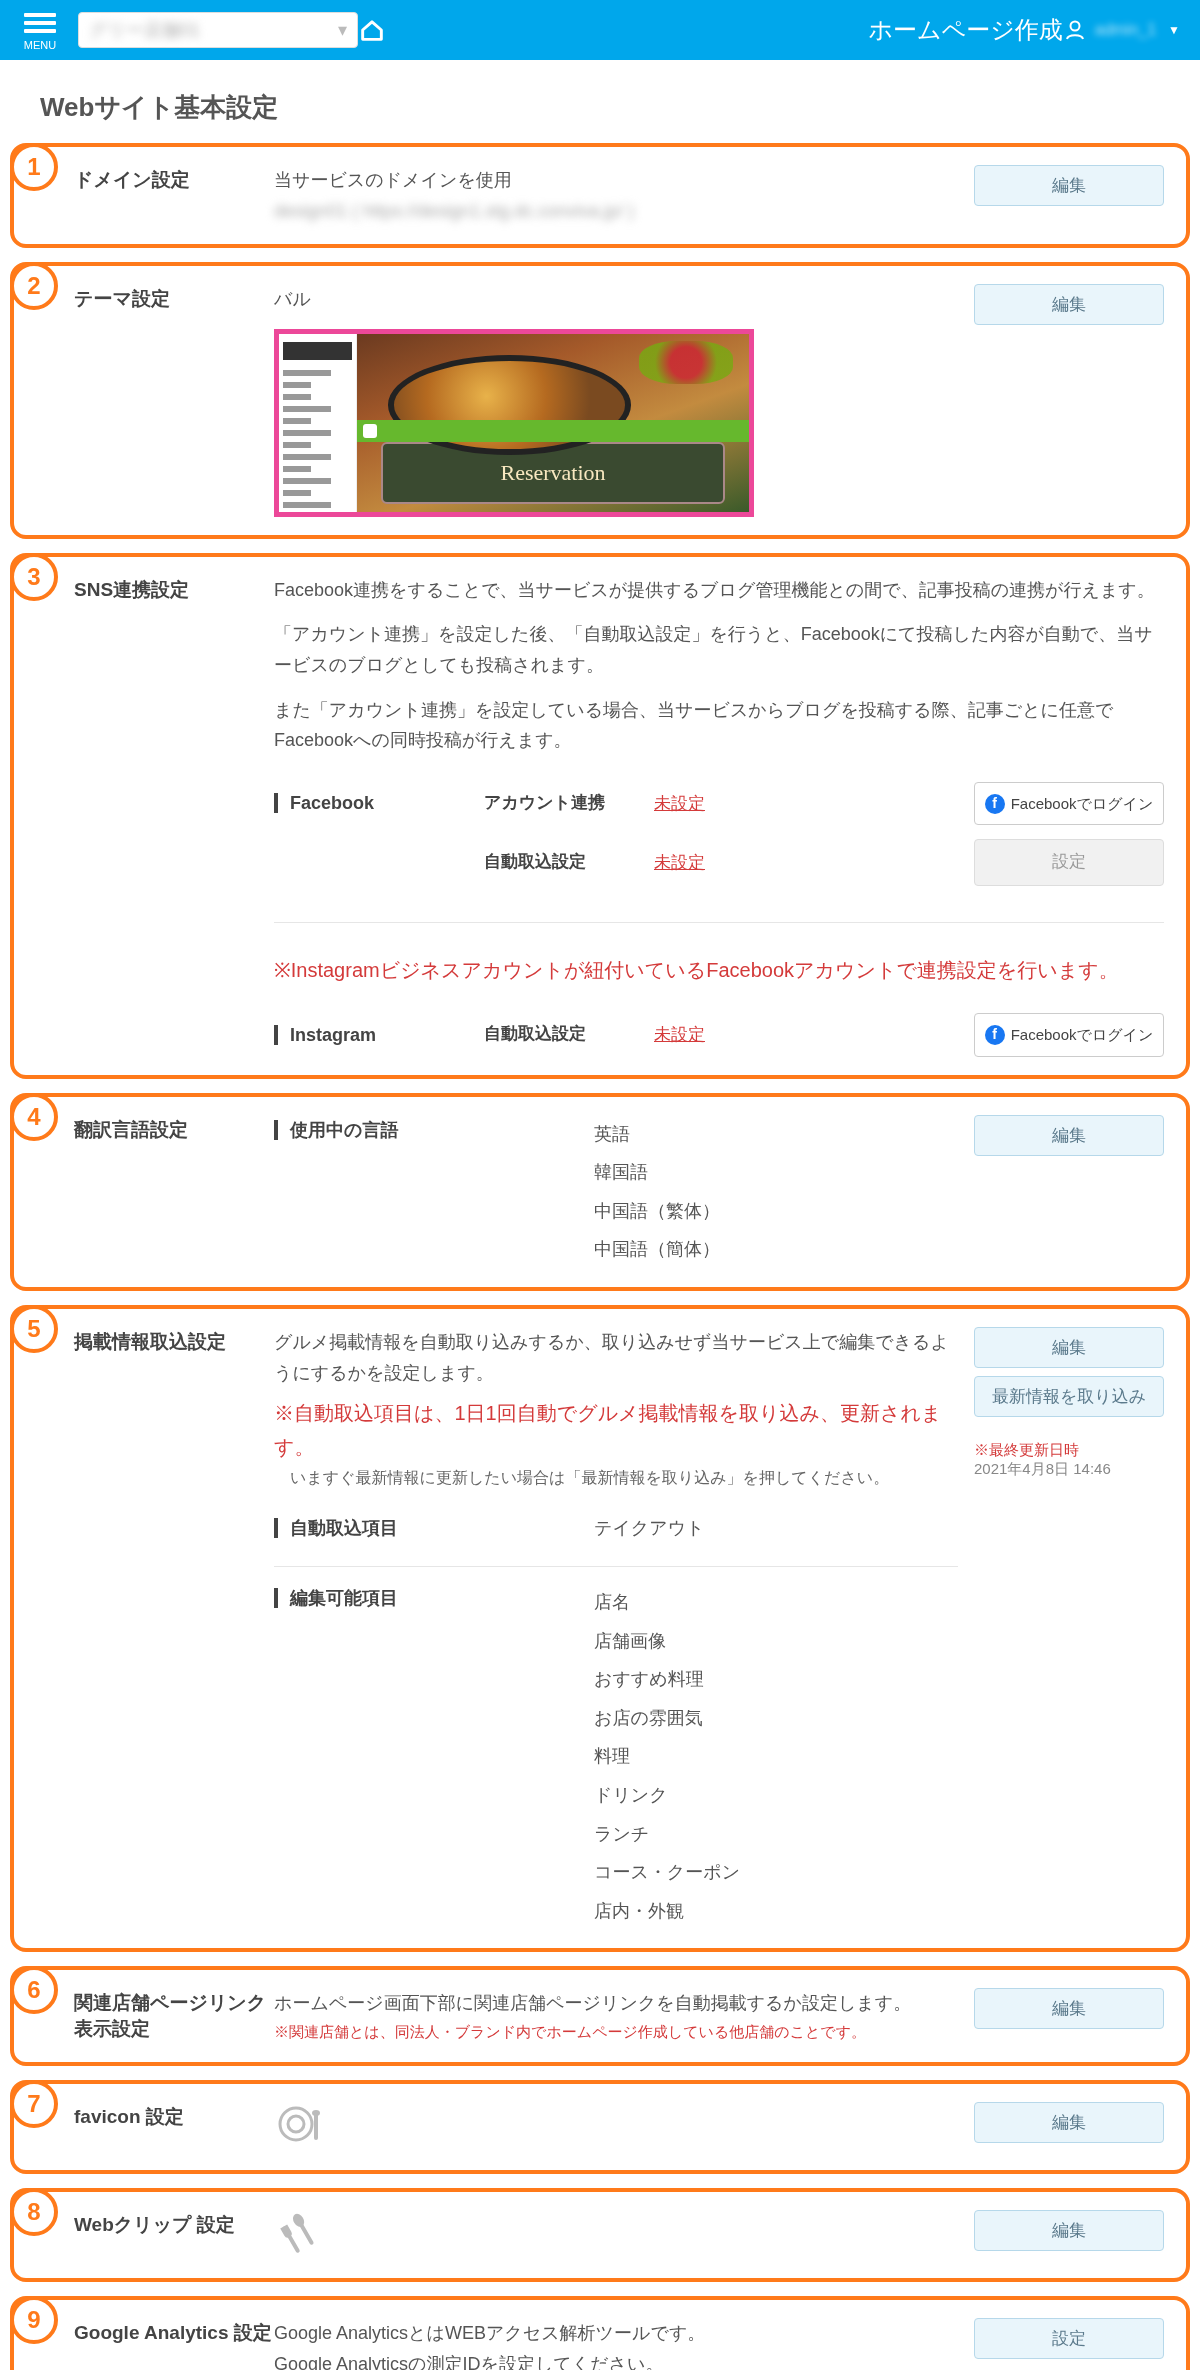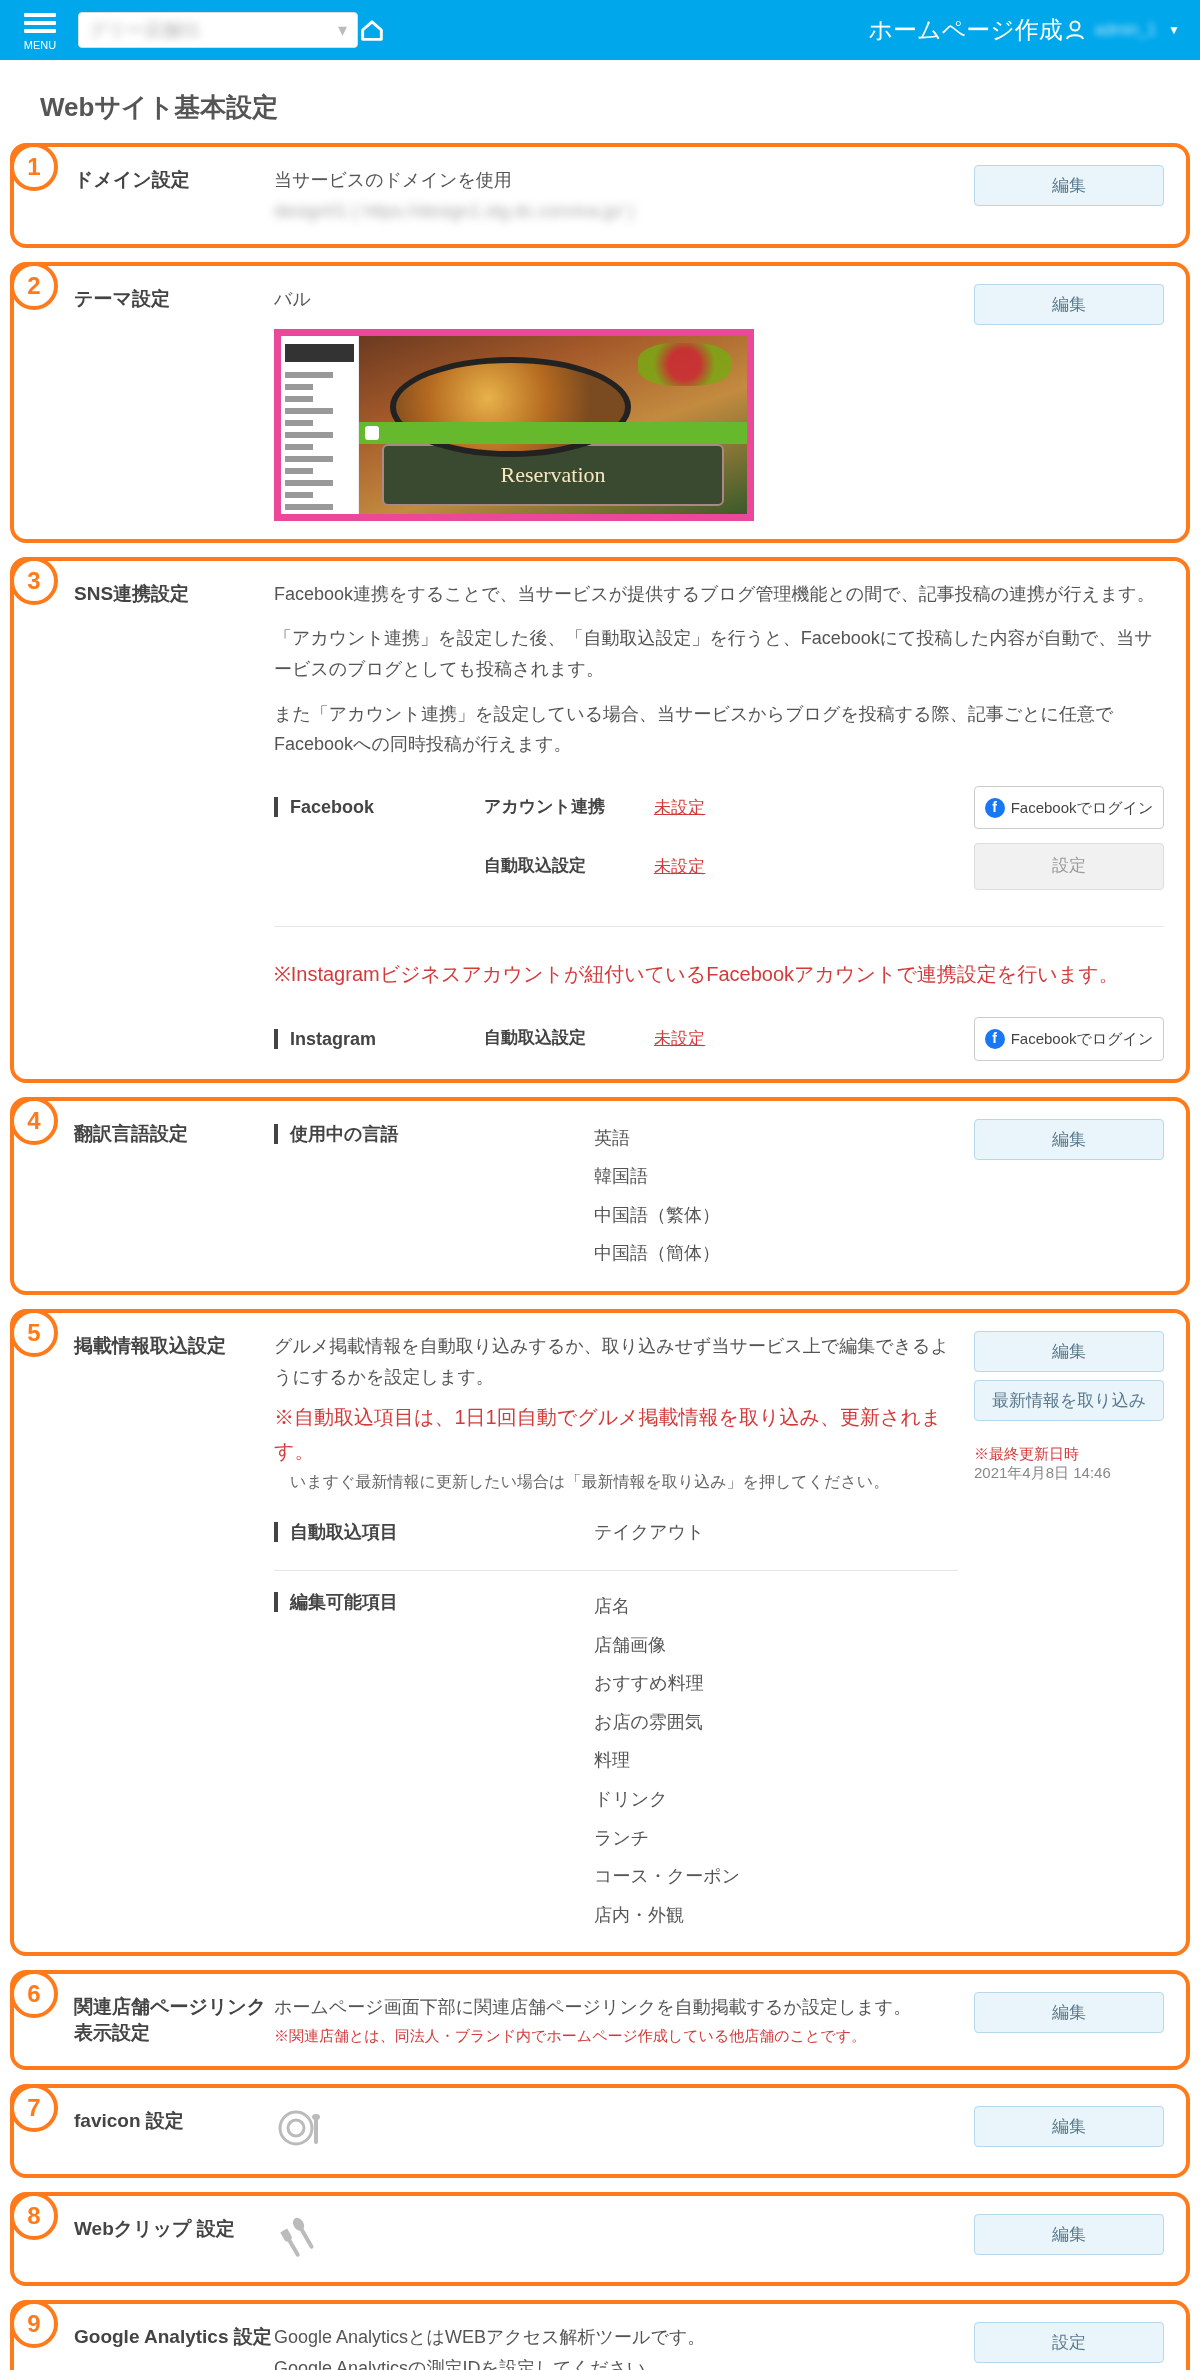--- a/index.html
+++ b/index.html
@@ -156,21 +156,21 @@
   .row-grid { display: flex; align-items: flex-start; }
   .row-grid .col-a { width: 210px; flex-shrink:0; }
   .row-grid .col-b { width: 170px; flex-shrink:0; font-size:17px; color:#444; font-weight:600; }
   .row-grid .col-c { flex:1; }
   .row-grid .col-d { width: 190px; flex-shrink:0; }
   .vlist div { padding: 4px 0; }
   .thumb {
     width: 480px;
     margin-top: 14px;
     display: flex;
-    border: 7px solid #ec4899;
+    border: 5px solid #ec4899;
   }
   .thumb .side {
     width: 78px; background: #fff; padding: 8px 4px 4px 4px; border-right:1px solid #eee;
     display:flex; flex-direction:column; gap:6px;
   }
   .thumb .side .logo { height: 18px; background:#333; margin-bottom:4px;}
   .thumb .side .ln { height: 6px; background:#999; width: 70%; }
   .thumb .side .ln.s { width: 40%; }
   .thumb .main {
     flex: 1;

